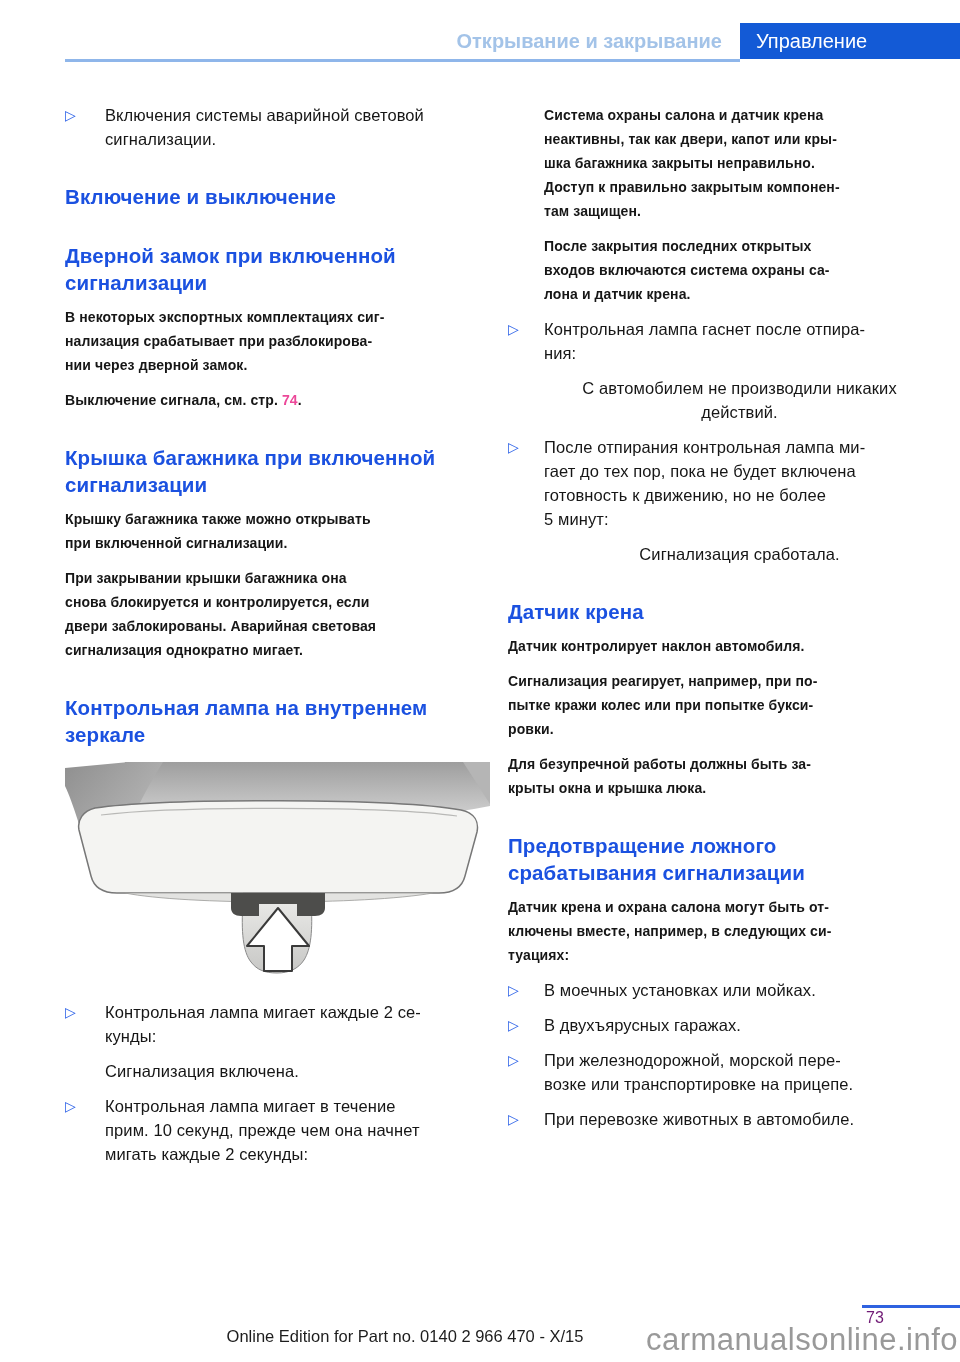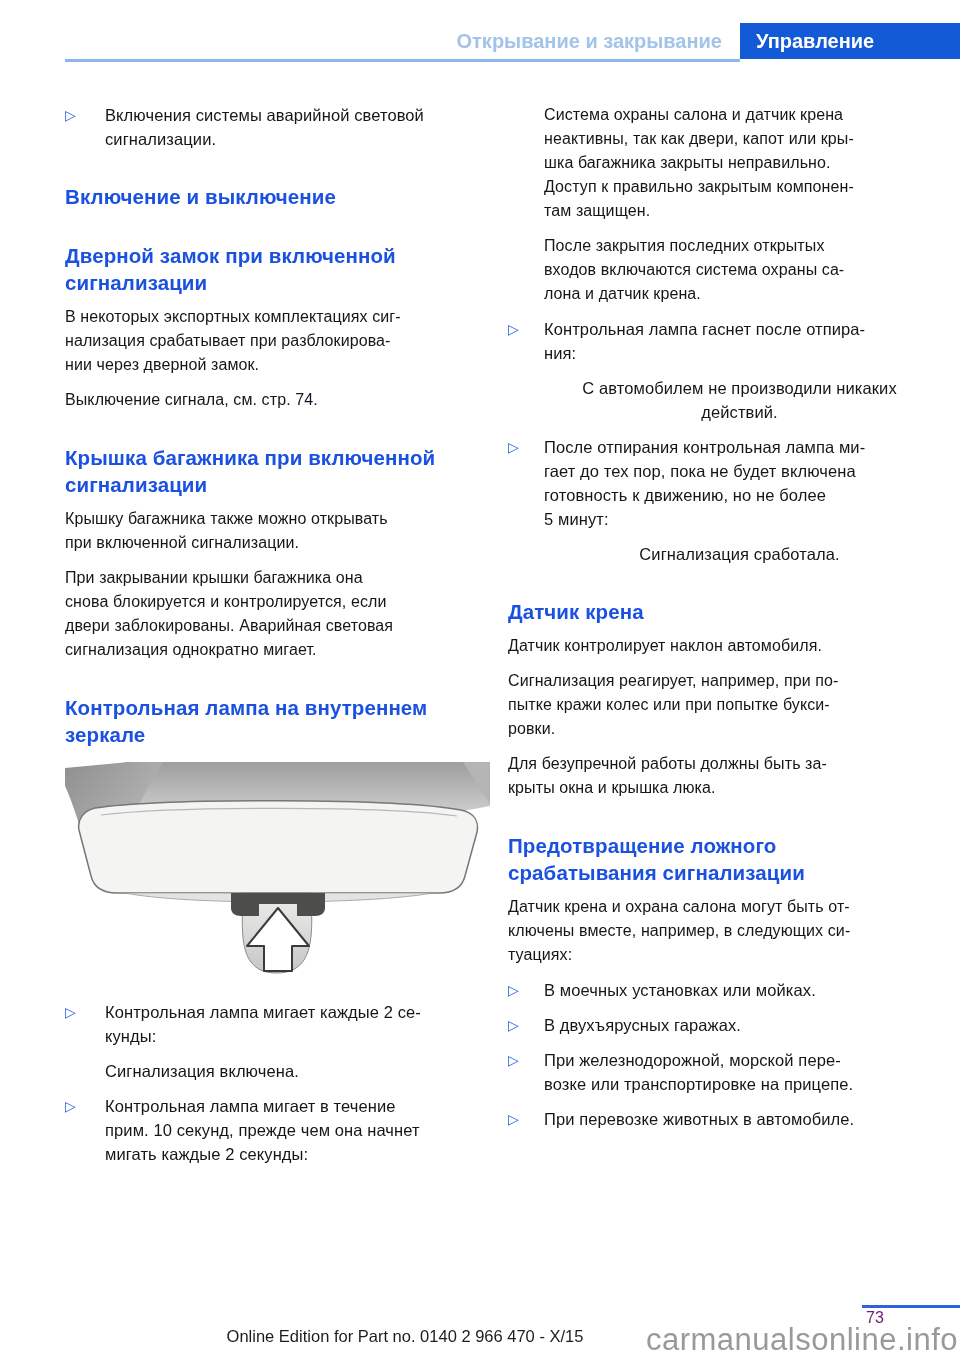--- a/index.html
+++ b/index.html
@@ -3,39 +3,39 @@
 <meta charset="utf-8">
 <style>
   html,body{margin:0;padding:0;background:#ffffff;}
   .page{position:relative;width:960px;height:1362px;background:#ffffff;overflow:hidden;
         font-family:"Liberation Sans","DejaVu Sans",sans-serif;color:#161616;}
   
   .breadcrumb{position:absolute;left:0;top:23px;width:713px;height:36px;line-height:36px;
               text-align:right;font-size:20px;font-weight:bold;color:#a3c3e8;margin-left:9px;}
   .tab{position:absolute;left:740px;top:23px;width:220px;height:36px;line-height:36px;
        box-sizing:border-box;padding-left:16px;background:#135ad6;color:#ffffff;
-       font-size:20px;font-weight:bold;}
+       font-size:20px;font-weight:normal;}
   .header-rule{position:absolute;left:65px;top:59px;width:675px;height:3px;background:#8fb6ea;}
   
   .col{position:absolute;top:103px;width:427px;}
   .col-left{left:65px;}
   .col-right{left:508px;}
   .lines{white-space:pre-line;}
-  .body{margin:0 0 11px;font-size:16px;line-height:24px;letter-spacing:.1px;}
+  .body{margin:0 0 11px;font-size:14px;line-height:24px;letter-spacing:.1px;font-weight:bold;}
   .heading{margin:32px 0 9px;font-size:20.5px;line-height:27px;font-weight:bold;color:#1b51e0;letter-spacing:.1px;}
   .bullet{display:flex;margin:0 0 11px;font-size:16.5px;line-height:24px;letter-spacing:.1px;}
   .tri{flex:none;color:#2e63e8;font-size:14px;line-height:24px;}
   .col-left .tri{width:40px;}
   .col-right .tri{width:36px;}
   .txt{flex:1;}
   .bullet-sub{margin:0 0 11px;font-size:16.5px;line-height:24px;letter-spacing:.1px;}
   .col-left .bullet-sub{padding-left:40px;}
   .col-right .bullet-sub{padding-left:36px;text-align:center;}
   .indent{padding-left:36px;}
-  .link{color:#0f172a;text-decoration:none;cursor:pointer;}
+  .link{color:#ec4899;text-decoration:none;cursor:pointer;}
   .figure{margin:14px 0 20px;width:425px;height:218px;}
   .figure svg{display:block;}
   
   .footer-rule{position:absolute;left:862px;top:1305px;width:98px;height:3px;background:#2f62e0;}
   .page-number{position:absolute;left:866px;top:1309px;font-size:16px;color:#701a75;}
   .edition{position:absolute;left:0;top:1327px;width:810px;text-align:center;
            font-size:16.5px;color:#1d1d1d;}
   .watermark{position:absolute;right:2px;top:1322px;font-size:31px;letter-spacing:.5px;
              color:rgba(128,128,128,.8);}
 </style>

